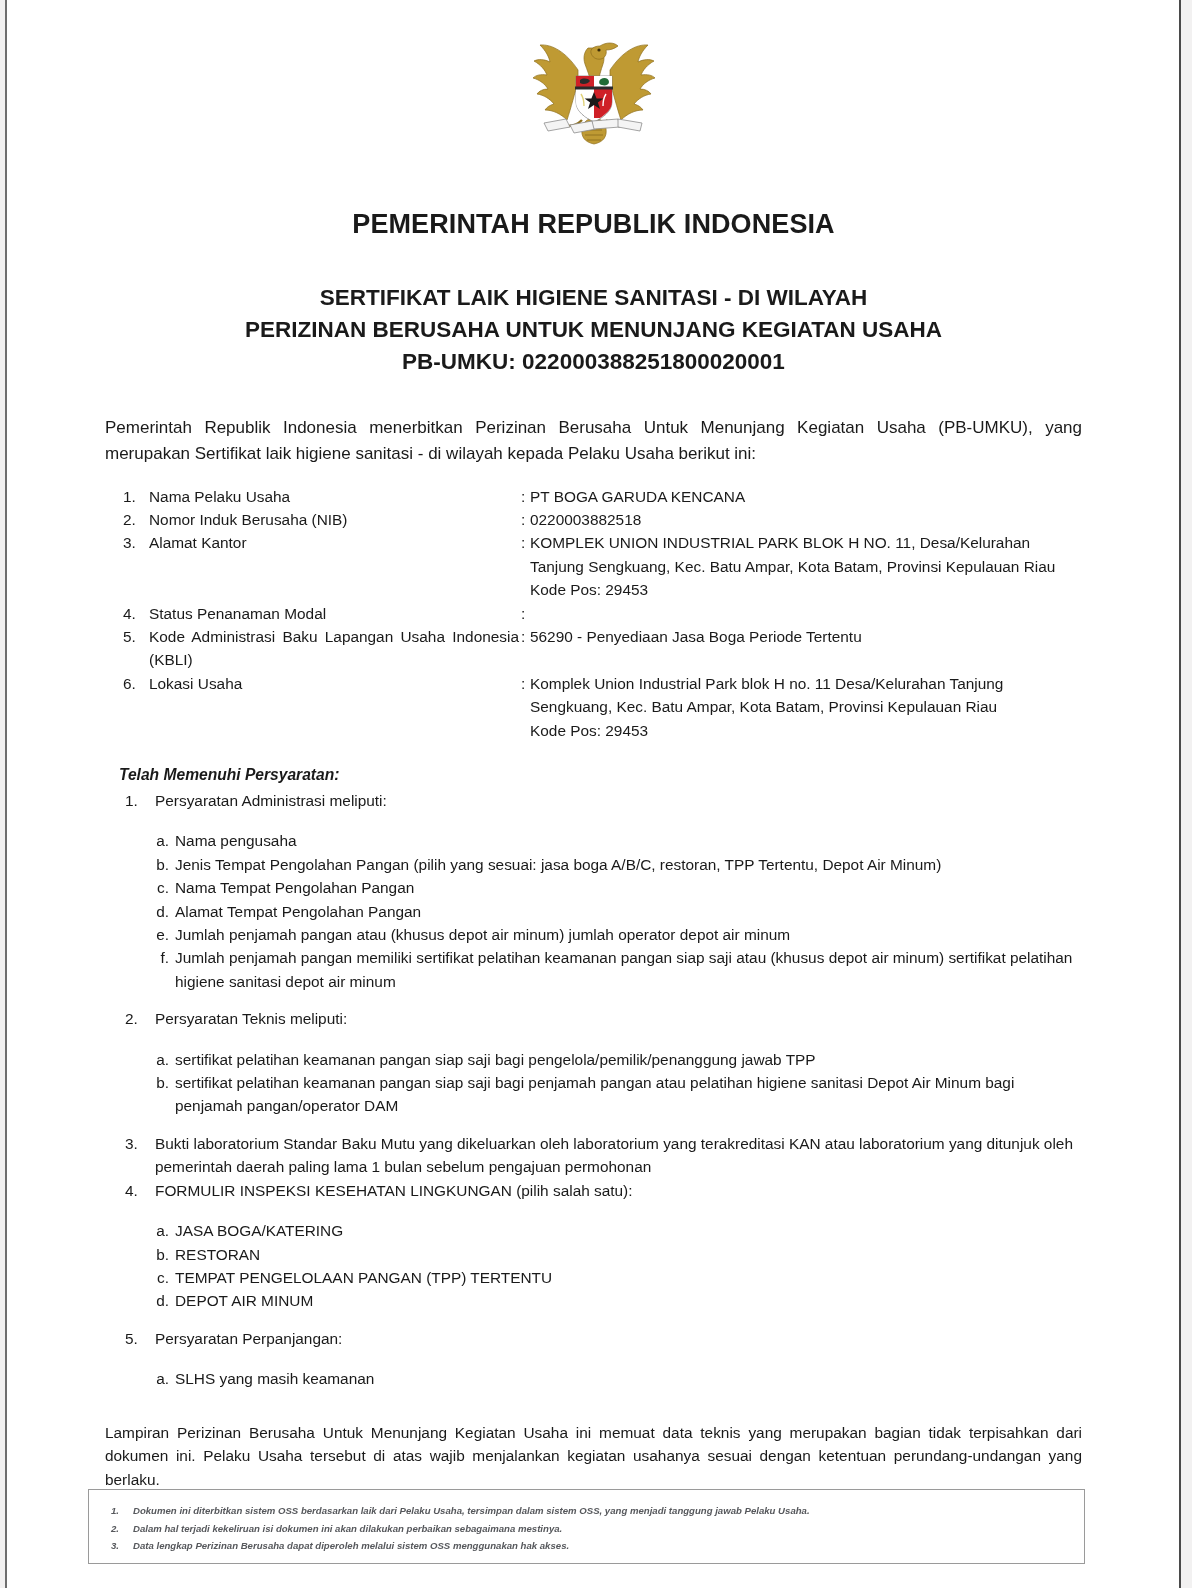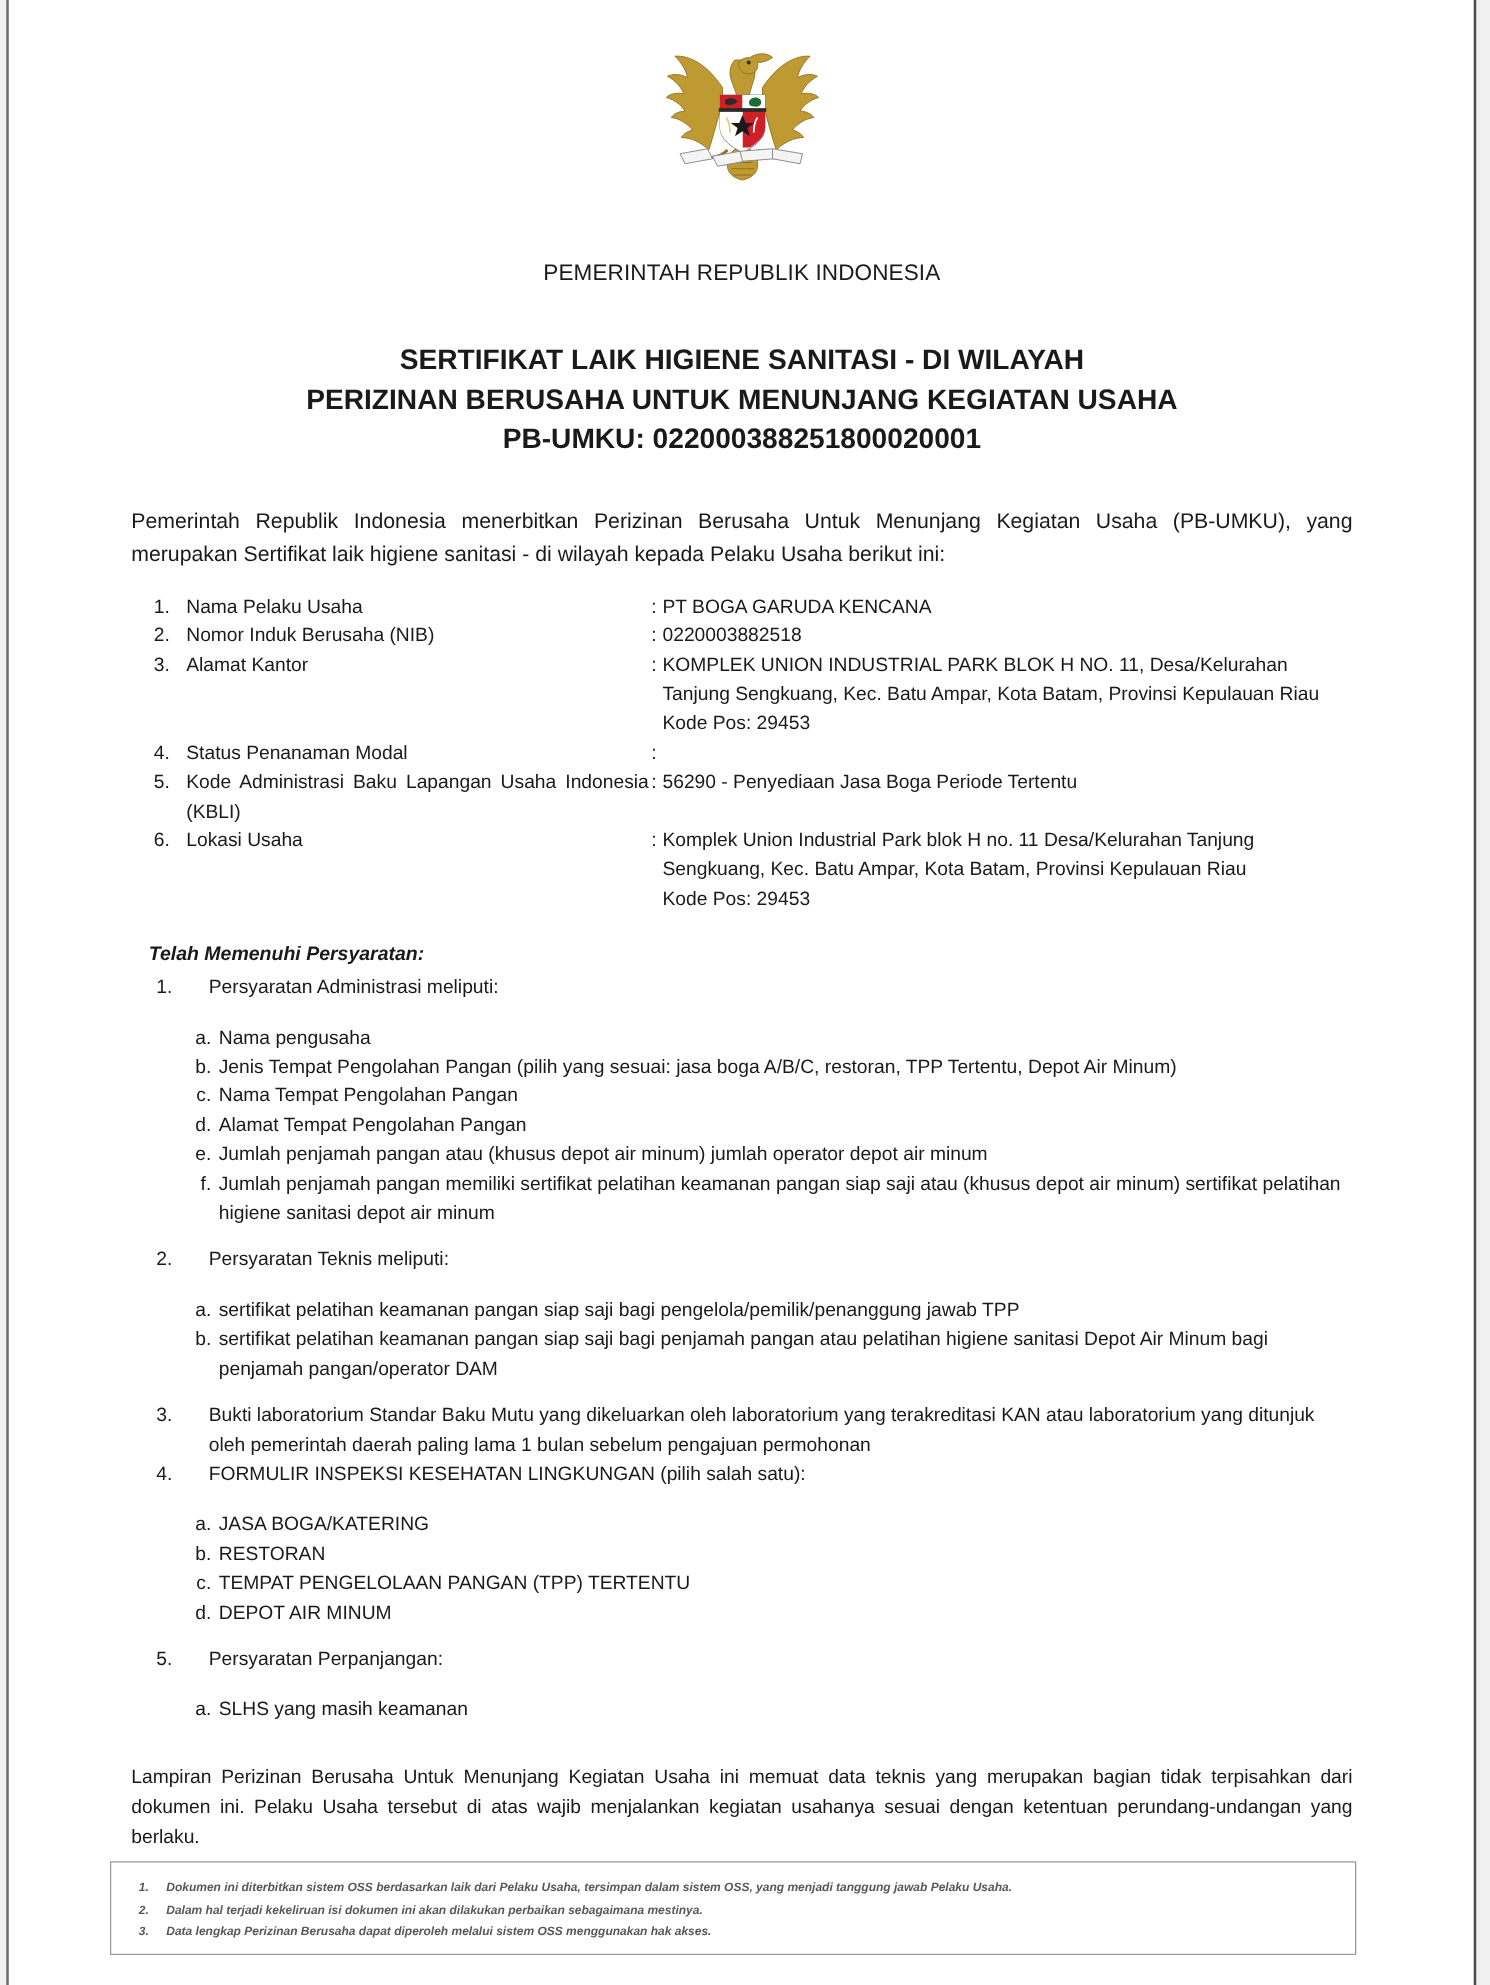--- a/index.html
+++ b/index.html
@@ -33,22 +33,22 @@
   .emblem-wrap {
     padding-top: 30px;
     text-align: center;
     height: 150px;
   }
   .emblem { display: inline-block; }
 
   
   .title-block { text-align: center; }
   h1.gov-title {
-    font-size: 18px;
-    font-weight: normal;
+    font-size: 27px;
+    font-weight: bold;
     letter-spacing: 0.1px;
     margin: 58px 0 0 0;
     line-height: 1.2;
   }
   .doc-title {
     margin-top: 42px;
     font-size: 22.5px;
     font-weight: bold;
     line-height: 1.42;
   }
@@ -100,21 +100,21 @@
     font-size: 15.4px;
     line-height: 1.52;
     margin-top: 5px;
   }
   .req-item {
     display: flex;
     align-items: flex-start;
     margin-left: 20px;
   }
   .req-item > .marker { width: 30px; flex: 0 0 30px; }
-  .req-item > .body { flex: 1 1 auto; margin-left: 12px; }
+  .req-item > .body { flex: 1 1 auto; }
   .sub-list { margin-top: 17px; margin-bottom: 14px; }
   .sub-item {
     display: flex;
     align-items: flex-start;
     margin-left: 44px;
   }
   .sub-item > .marker {
     width: 26px; flex: 0 0 26px;
     text-align: left;
   }

